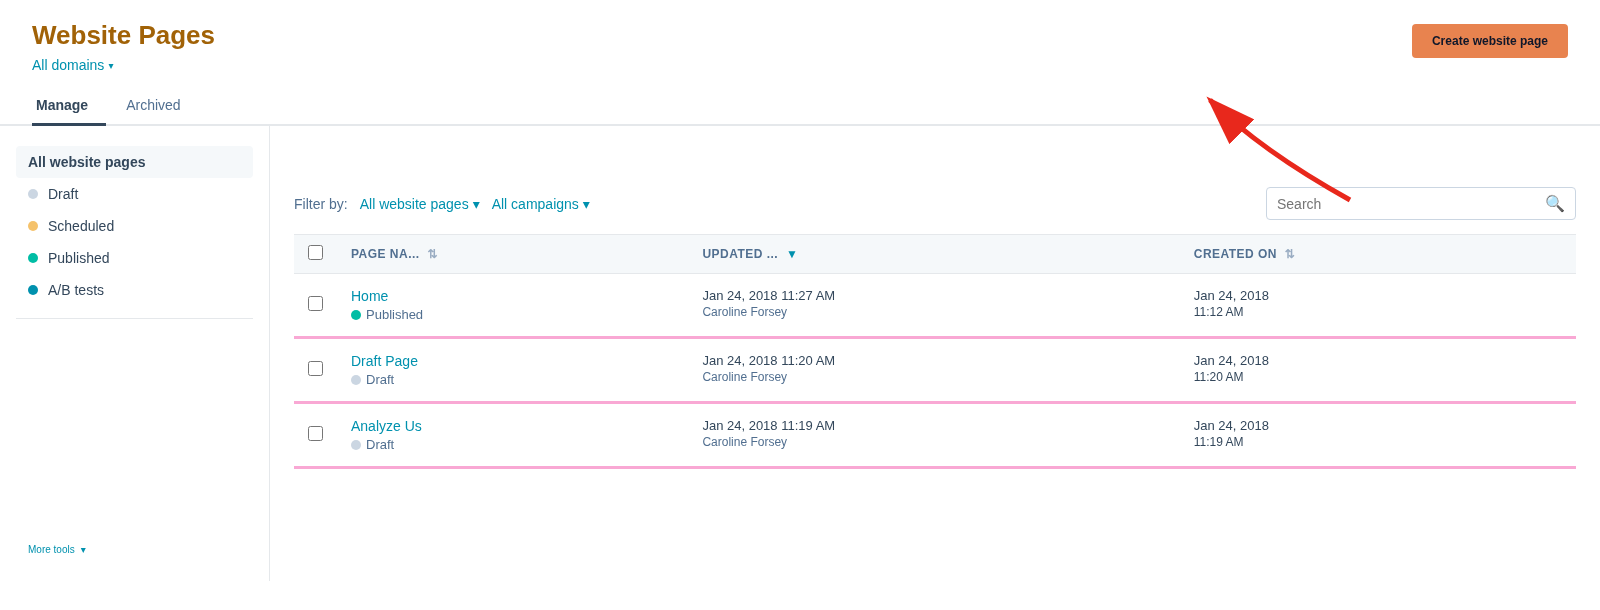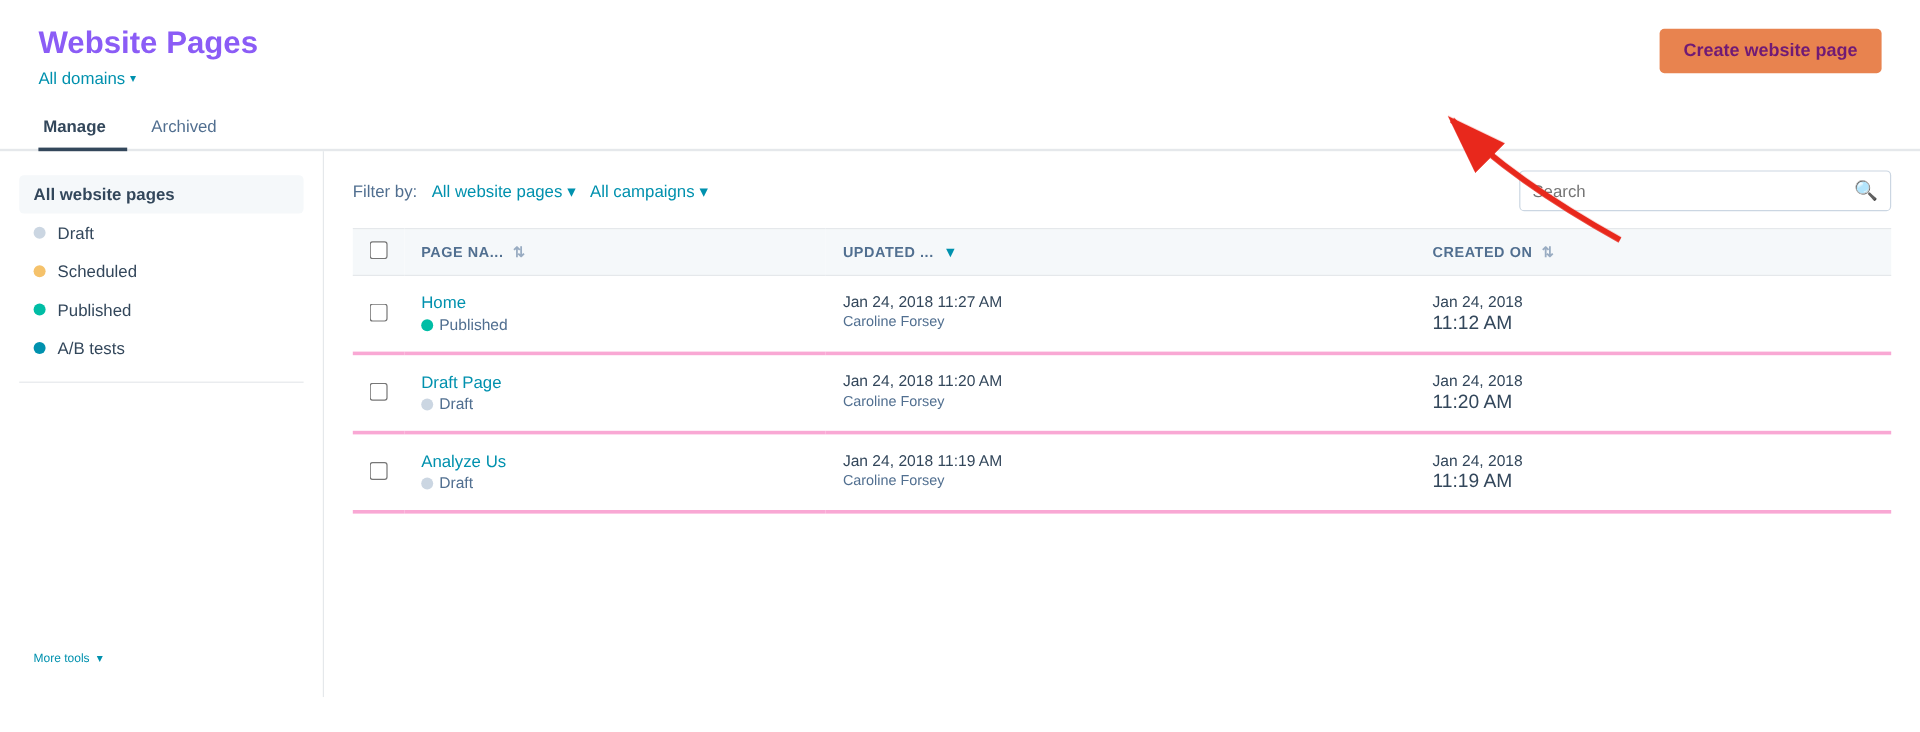--- a/index.html
+++ b/index.html
@@ -5,30 +5,30 @@
     * { box-sizing: border-box; margin: 0; padding: 0; }
     body { font-family: -apple-system, BlinkMacSystemFont, 'Segoe UI', Helvetica, Arial, sans-serif; background: #fff; color: #33475b; font-size: 14px; }
 
     .header {
       padding: 20px 32px 0 32px;
       display: flex;
       align-items: flex-start;
       justify-content: space-between;
     }
     .header-left { display: flex; flex-direction: column; gap: 6px; }
-    .page-title { font-size: 26px; font-weight: 600; color: #8b5cf6; }
+    .page-title { font-size: 26px; font-weight: 600; color: #a16207; }
     .domains-dropdown {
       display: flex; align-items: center; gap: 4px;
       color: #0091ae; font-size: 14px; cursor: pointer; background: none; border: none;
     }
     .domains-dropdown .chevron { font-size: 10px; }
 
     .create-btn {
-      background: #e8834f; color: #701a75; border: none; border-radius: 4px;
-      padding: 10px 20px; font-size: 15px; font-weight: 600; cursor: pointer;
+      background: #e8834f; color: #0f172a; border: none; border-radius: 4px;
+      padding: 10px 20px; font-size: 12px; font-weight: 600; cursor: pointer;
       white-space: nowrap; margin-top: 4px;
     }
 
     .tabs {
       display: flex; gap: 16px; padding: 0 32px; margin-top: 14px;
       border-bottom: 2px solid #e5e8eb;
     }
     .tab {
       padding: 10px 18px 10px 4px; font-size: 14px; color: #516f90; cursor: pointer;
       border-bottom: 3px solid transparent; margin-bottom: -2px; font-weight: 500;
@@ -61,21 +61,21 @@
 
     .sidebar-divider { border: none; border-top: 1px solid #e5e8eb; margin: 12px 0; }
 
     .more-tools-btn {
       display: flex; align-items: center; gap: 6px;
       color: #0091ae; background: none; border: none; cursor: pointer; font-size: 10px; padding: 6px 12px;
     }
 
     
     .main {
-      flex: 1; padding: 16px 24px; overflow: hidden;
+      flex: 1; padding: 16px 24px; overflow: hidden; margin-top: 45px;
     }
 
     .filter-row {
       display: flex; align-items: center; gap: 12px; margin-bottom: 14px;
     }
     .filter-label { color: #516f90; font-size: 14px; }
     .filter-dropdown {
       display: flex; align-items: center; gap: 4px;
       color: #0091ae; font-size: 14px; cursor: pointer; background: none; border: none;
     }
@@ -105,21 +105,21 @@
     .table th .sort-active { color: #0091ae; }
     .table td {
       padding: 14px 14px; border-bottom: 3px solid #f9a8d4; vertical-align: top;
     }
     .table td:first-child { width: 40px; vertical-align: middle; }
     .page-name-link { color: #0091ae; font-weight: 500; font-size: 14px; text-decoration: none; display: block; }
     .page-status { display: flex; align-items: center; gap: 5px; margin-top: 3px; font-size: 13px; color: #516f90; }
     .updated-cell { font-size: 13px; color: #33475b; }
     .updated-cell .user { color: #516f90; font-size: 12px; margin-top: 2px; }
     .created-cell { font-size: 13px; color: #33475b; }
-    .created-cell .time { color: #33475b; font-size: 16px; margin-top: 2px; }
+    .created-cell .time { color: #33475b; font-size: 12px; margin-top: 2px; }
 
     input[type="checkbox"] { width: 15px; height: 15px; cursor: pointer; accent-color: #0091ae; }
 
     
     .arrow-container {
       position: fixed;
       top: 90px;
       right: 240px;
       pointer-events: none;
       z-index: 100;

